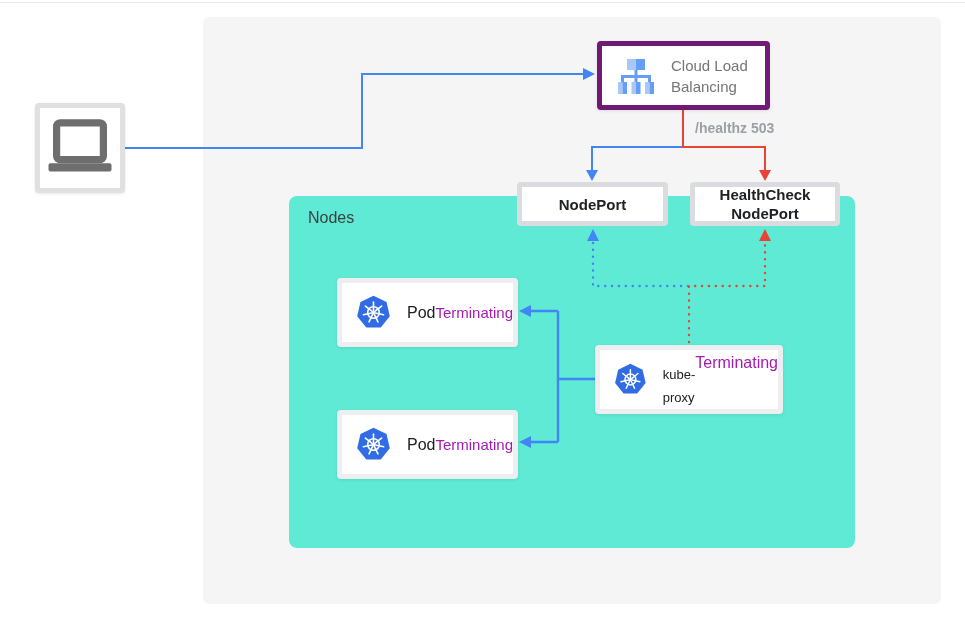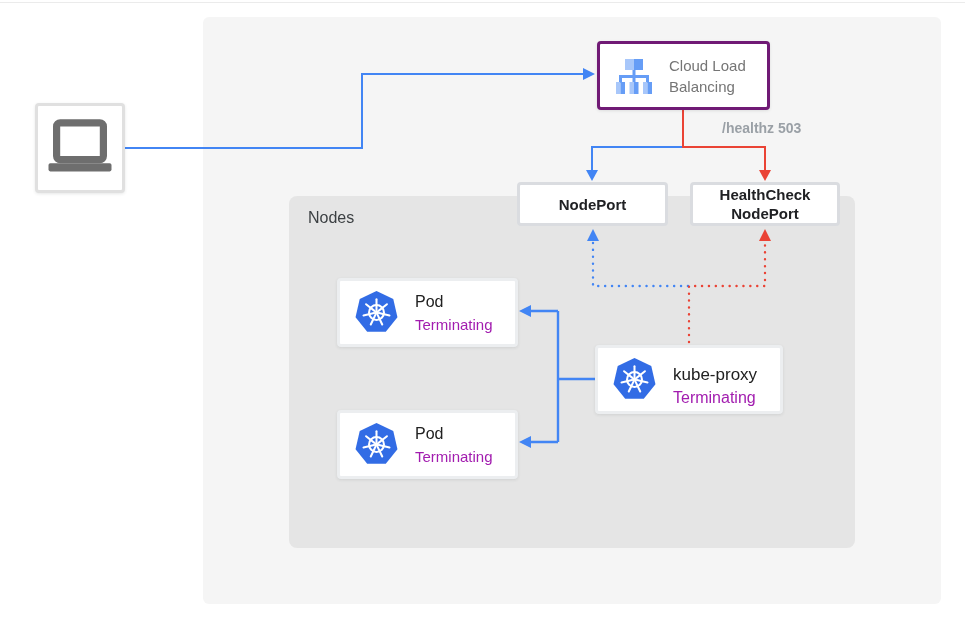--- a/index.html
+++ b/index.html
@@ -9,29 +9,29 @@
     font-family:"Liberation Sans", sans-serif;
     -webkit-font-smoothing:antialiased;
   }
   .top-line{position:absolute;top:2px;left:0;width:965px;height:0;border-top:1px solid #ebebeb;}
   .panel{
     position:absolute;left:203px;top:17px;width:738px;height:587px;
     background:#f5f5f5;border-radius:6px;
   }
   .nodes-group{
     position:absolute;left:289px;top:196px;width:566px;height:352px;
-    background:#e5e5e5;border-radius:8px;
+    background:#5eead4;border-radius:8px;
   }
   .nodes-label{
     position:absolute;left:19px;top:13px;
     font-size:16px;color:#3c4043;
   }
   .card{
     position:absolute;background:#ffffff;box-sizing:border-box;
-    border:3px solid #701a75;border-radius:4px;
+    border:5px solid #701a75;border-radius:4px;
     box-shadow:0 1px 3px rgba(60,64,67,.12);
   }
   .laptop-card{
     left:35px;top:103px;width:90px;height:90px;
     border-color:#e0e0e0;
     display:flex;align-items:center;justify-content:center;
   }
   .clb-card{
     left:597px;top:41px;width:173px;height:69px;
     display:flex;align-items:center;gap:13px;padding-left:12px;
@@ -40,33 +40,33 @@
   .port-card{
     display:flex;flex-direction:column;align-items:center;justify-content:center;
     border-color:#dadce0;box-shadow:none;
     font-size:15px;font-weight:bold;color:#202124;line-height:19px;
     text-align:center;
   }
   .nodeport-card{left:517px;top:182px;width:151px;height:44px;}
   .healthcheck-card{left:690px;top:182px;width:150px;height:44px;}
   .healthz-label{
     position:absolute;left:695px;top:120px;
-    font-size:14px;font-weight:bold;color:#9aa0a6;margin-left:27px;
+    font-size:14px;font-weight:bold;color:#9aa0a6;
   }
   .k8s-card{
     display:flex;align-items:center;gap:16px;padding-left:14px;
     border-color:#eceef0;
   }
   .pod1-card{left:337px;top:278px;width:181px;height:69px;}
   .pod2-card{left:337px;top:410px;width:181px;height:69px;}
   .kubeproxy-card{left:595px;top:345px;width:188px;height:69px;}
-  .k8s-card .txt{display:flex;flex-direction:column;line-height:23px;}
+  .k8s-card .txt{display:flex;flex-direction:row;line-height:23px;}
   .k8s-card .title{font-size:16px;color:#212121;}
   .k8s-card .sub{font-size:15px;color:#a21caf;}
-  .kubeproxy-card .title{font-size:17px;margin-top:12px;}
+  .kubeproxy-card .title{font-size:13px;margin-top:12px;}
   .kubeproxy-card .sub{font-size:16px;}
   .arrows{position:absolute;left:0;top:0;width:965px;height:623px;pointer-events:none;}
 </style>
 </head>
 <body>
 
 <div class="top-line"></div>
 <div class="panel"></div>
 
 <div class="nodes-group">

